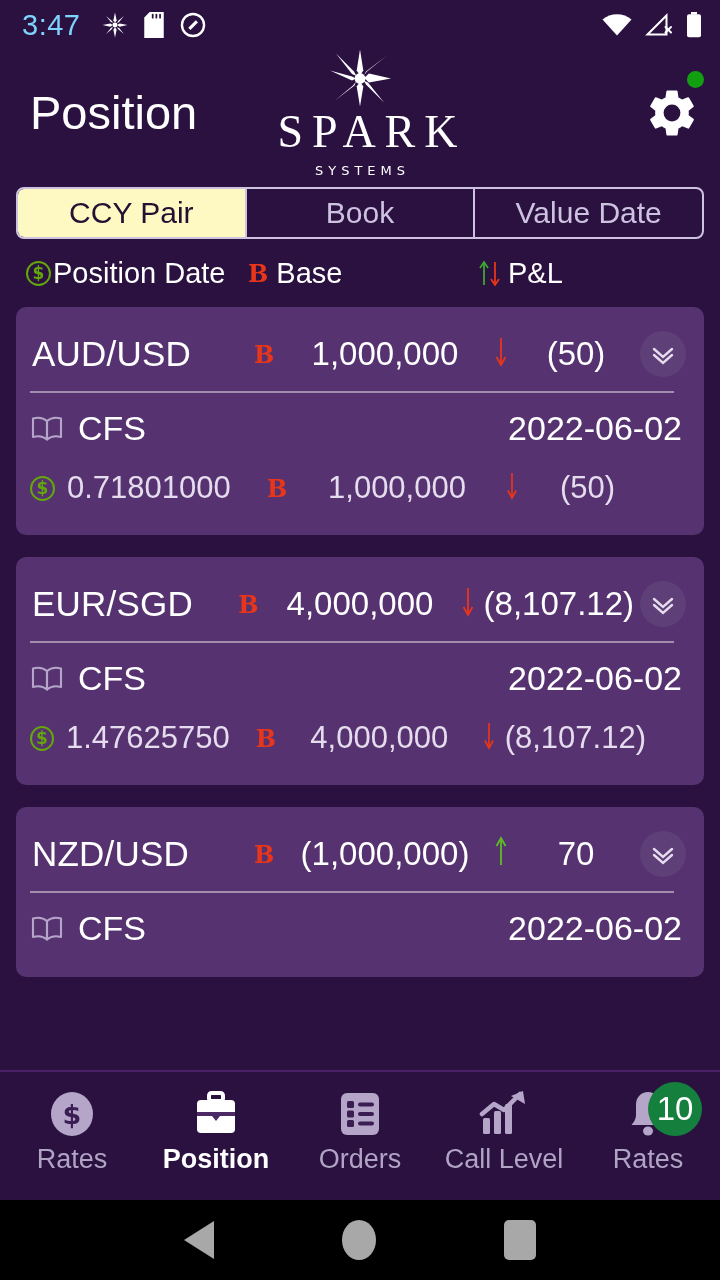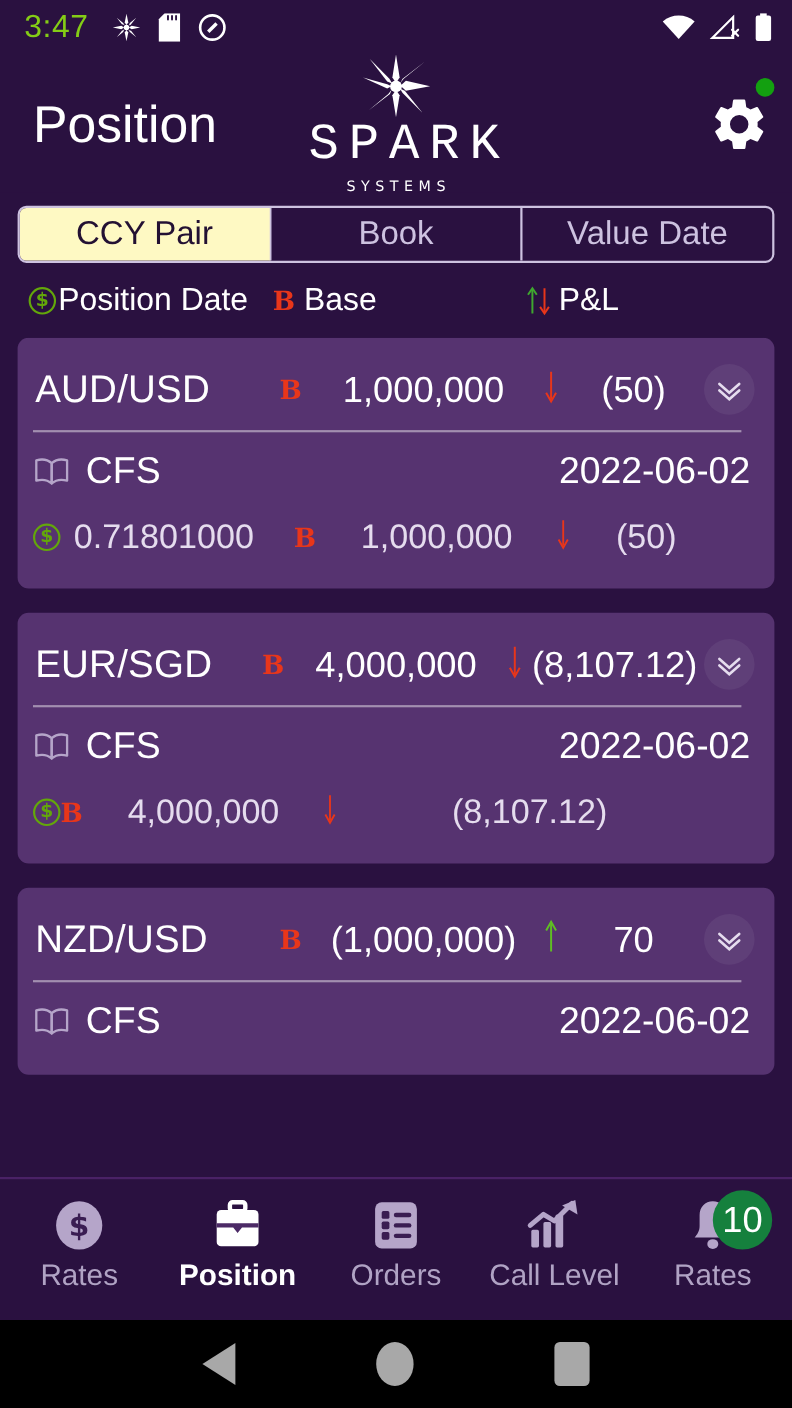--- a/index.html
+++ b/index.html
@@ -15,21 +15,21 @@
     background:#2a1140;
     display:flex; flex-direction:column;
   }
 
   
   .statusbar {
     height:50px; flex:0 0 50px;
     background:#2a1140;
     display:flex; align-items:center;
     padding:0 18px 0 22px;
-    color:#84cc16;
+    color:#7dd3fc;
   }
   .status-time { font-size:29px; letter-spacing:0.5px; font-weight:400; }
   .status-left-icons { display:flex; align-items:center; gap:16px; margin-left:22px; }
   .status-right { margin-left:auto; display:flex; align-items:center; gap:13px; }
   .sicon { display:block; }
 
   
   .header {
     flex:0 0 125px; height:125px;
     position:relative;
@@ -44,21 +44,21 @@
   .logo-wrap {
     position:absolute; left:50%; top:50%;
     transform:translate(-50%,-50%);
     display:flex; flex-direction:column; align-items:center;
     width:220px;
   }
   .logo-star { margin-bottom:-2px; }
   .logo-word {
     font-size:46px; color:#ffffff; letter-spacing:9px;
     font-weight:300; line-height:1; margin-left:24px;
-    font-family:Liberation Mono, monospace;
+    font-family:Liberation Serif, serif;
   }
   .logo-sub {
     font-size:13px; color:#ffffff; letter-spacing:5px;
     margin-top:8px; margin-left:5px; font-weight:400;
     font-family:"DejaVu Sans", sans-serif;
   }
   .gear-btn {
     margin-left:auto; position:relative;
     width:56px; height:56px;
     display:flex; align-items:center; justify-content:center;
@@ -411,20 +411,21 @@
           <g fill="none" stroke="#b5a5c9" stroke-width="2.1" stroke-linejoin="round">
             <path d="M17 7 C13 3.5 7.5 3.2 3 4.5 L3 23 C7.5 21.7 13 22 17 25.5 Z"></path>
             <path d="M17 7 C21 3.5 26.5 3.2 31 4.5 L31 23 C26.5 21.7 21 22 17 25.5 Z"></path>
             </g>
           </svg>
         <span class="book-name">CFS</span>
         <span class="value-date">2022-06-02</span>
       </div>
       <div class="row-detail">
         <span class="coin sm">$</span>
+        <span class="det-price">1.47625750</span>
         <span class="det-b">B</span>
         <span class="det-amt">4,000,000</span>
         <span class="det-dir">
           <svg width="20" height="32" viewBox="0 0 20 32">
               <g stroke="#e8361a" stroke-width="1.7" fill="none">
             <line x1="10" y1="3" x2="10" y2="26"></line>
                 <polyline points="5.8,20.5 10,28 14.2,20.5"></polyline>
               </g>
             </svg>
         </span>

